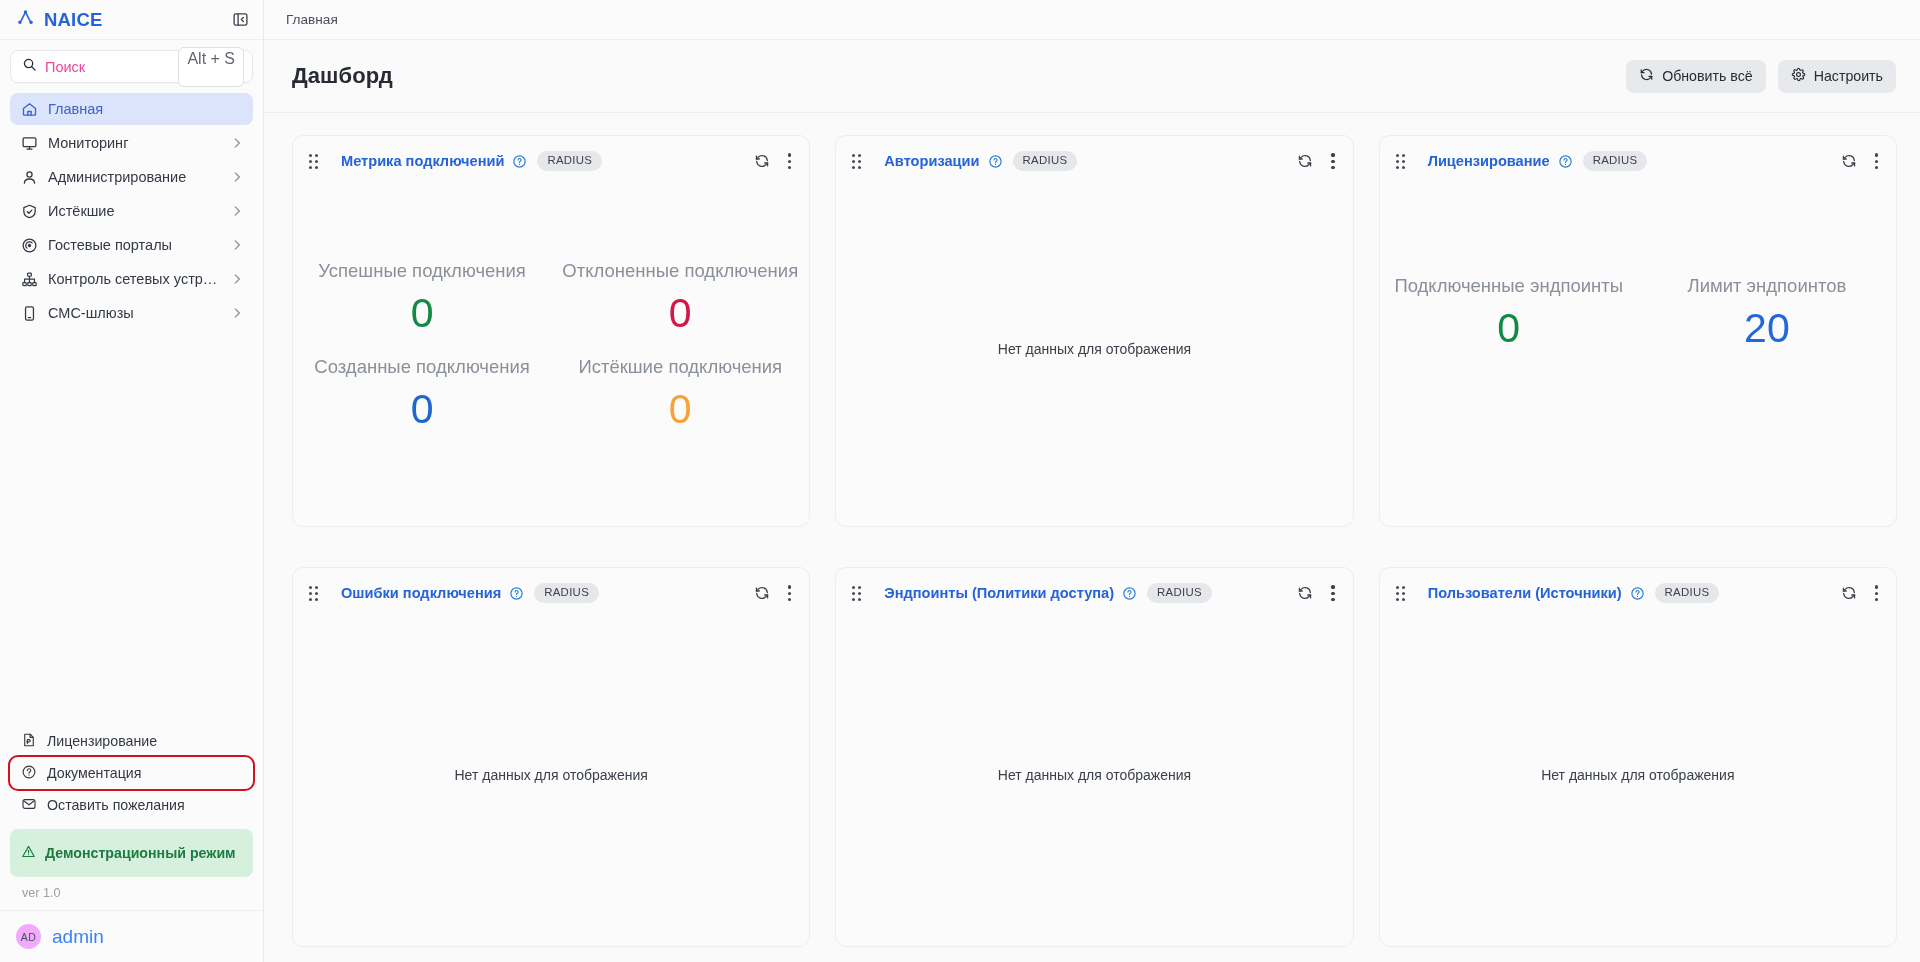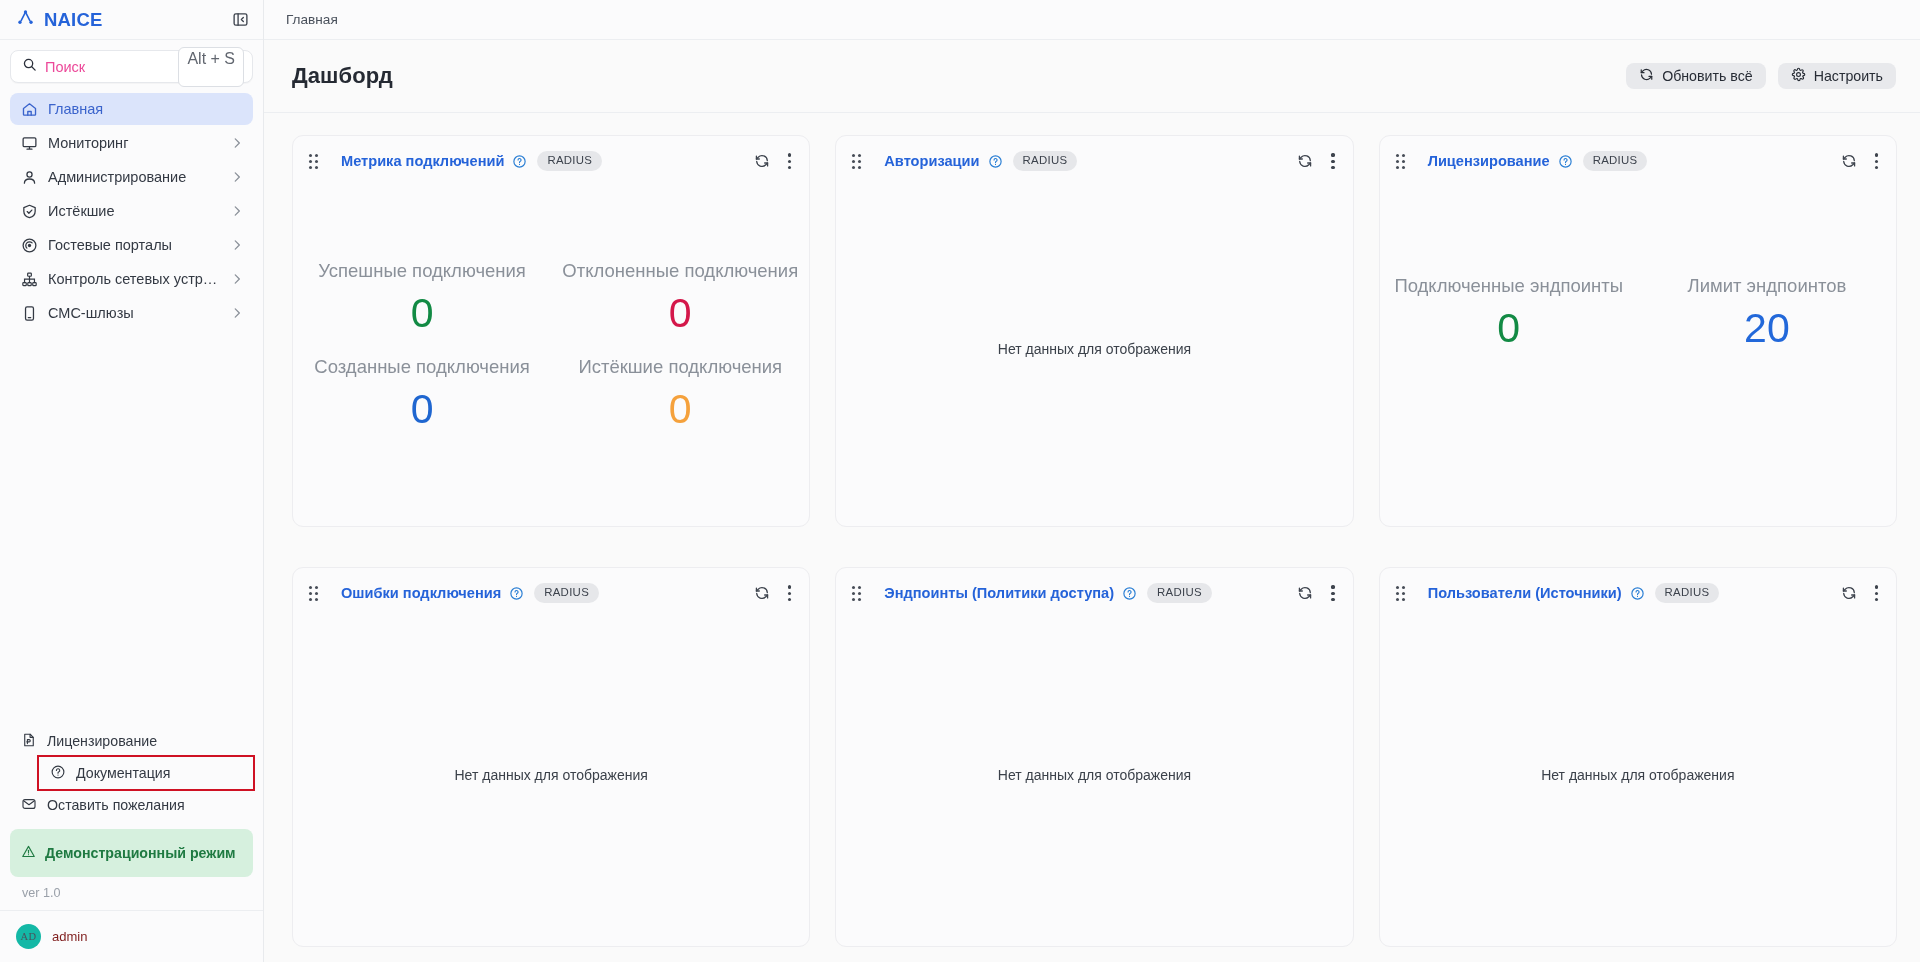--- a/index.html
+++ b/index.html
@@ -49,54 +49,54 @@
   .nav-item .chev { flex: 0 0 auto; display:flex; }
   .nav-item.active { background: #dbe4fb; color: #2e5cc6; }
   .nav-item.active .label { color: #3a63cc; }
 
   .sb-bottom { margin-top: auto; padding: 0 10px 0 10px; }
   .mini-item {
     height: 32px; display: flex; align-items: center; gap: 10px;
     padding: 0 9px 0 11px; font-size: 14.2px; color: #333943;
     border-radius: 6px; cursor: pointer; position: relative;
   }
-  .mini-item.highlighted { outline: 2.5px solid #cf1124; border-radius: 0; margin-left: 29px; }
+  .mini-item.highlighted { outline: 2.5px solid #cf1124; border-radius: 8px; }
   .demo-badge {
     margin: 8px 0 0 0; height: 48px; background: #d6f0de; border-radius: 8px;
     display: flex; align-items: center; gap: 9px; padding: 0 11px;
     color: #1f7a42; font-size: 14.2px; font-weight: 700;
   }
   .ver { font-size: 12.6px; color: #9aa0a9; padding: 9px 0 10px 12px; }
   .sb-user {
     border-top: 1px solid #eceef1; height: 52px; display: flex; align-items: center;
     gap: 11px; padding: 0 16px; cursor: pointer;
   }
   .avatar {
-    width: 25px; height: 25px; border-radius: 50%; background: #14b8a6;
+    width: 25px; height: 25px; border-radius: 50%; background: #f0abfc;
     color: #4a515c; font-size: 10.5px; display: flex; align-items: center;
-    justify-content: center; letter-spacing: .4px; font-family: Liberation Serif, serif;
-  }
-  .uname { font-size: 13px; color: #7f1d1d; }
+    justify-content: center; letter-spacing: .4px;
+  }
+  .uname { font-size: 19px; color: #3b82f6; }
 
   
   .main { flex: 1; display: flex; flex-direction: column; background: #fafafa; min-width: 0; }
   .crumbbar {
     height: 40px; background: #fbfbfc; border-bottom: 1px solid #eceef1;
     display: flex; align-items: center; padding: 0 22px;
   }
   .crumb { font-size: 13.6px; color: #4a515c; cursor: pointer; }
 
   .pagehead {
     height: 73px; display: flex; align-items: center; padding: 0 24px 0 28px;
     border-bottom: 1px solid #eceef1; background: #fafafa;
   }
   .page-title { font-size: 22px; font-weight: 700; color: #252a33; letter-spacing: .1px; }
   .head-actions { margin-left: auto; display: flex; gap: 12px; }
   .btn {
-    height: 26px; background: #e8e9ec; border: none; border-radius: 8px;
+    height: 33px; background: #e8e9ec; border: none; border-radius: 8px;
     display: flex; align-items: center; gap: 8px; padding: 0 13px;
     font-size: 14.2px; color: #272c35; cursor: pointer;
     font-family: "Liberation Sans", sans-serif;
   }
 
   .grid {
     flex: 1; display: grid; grid-template-columns: repeat(3, 1fr);
     grid-template-rows: 392px 380px; gap: 40px 25px;
     padding: 22px 23px 0 28px; align-content: start;
   }

